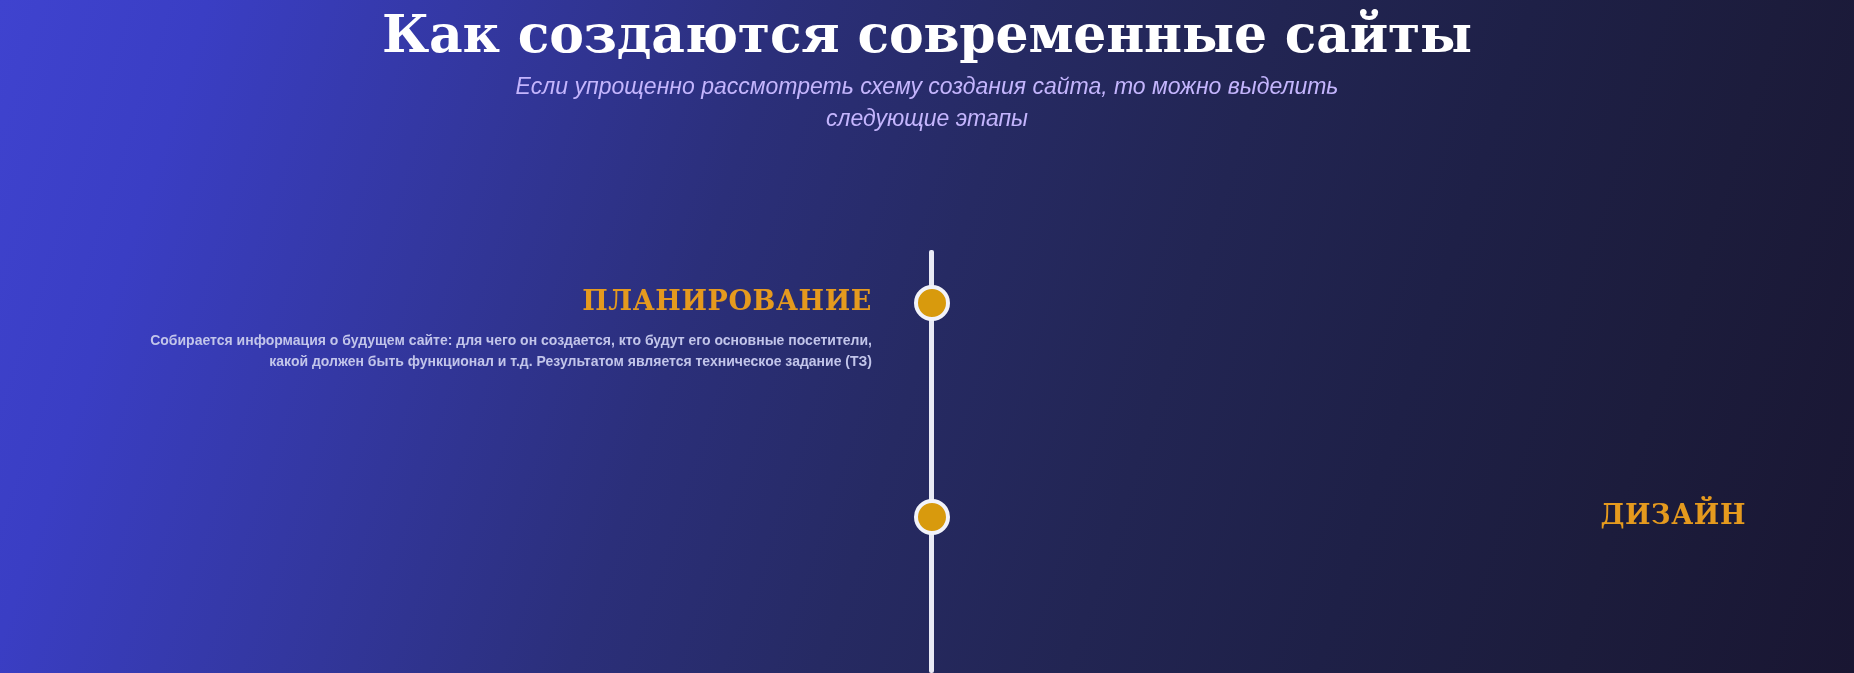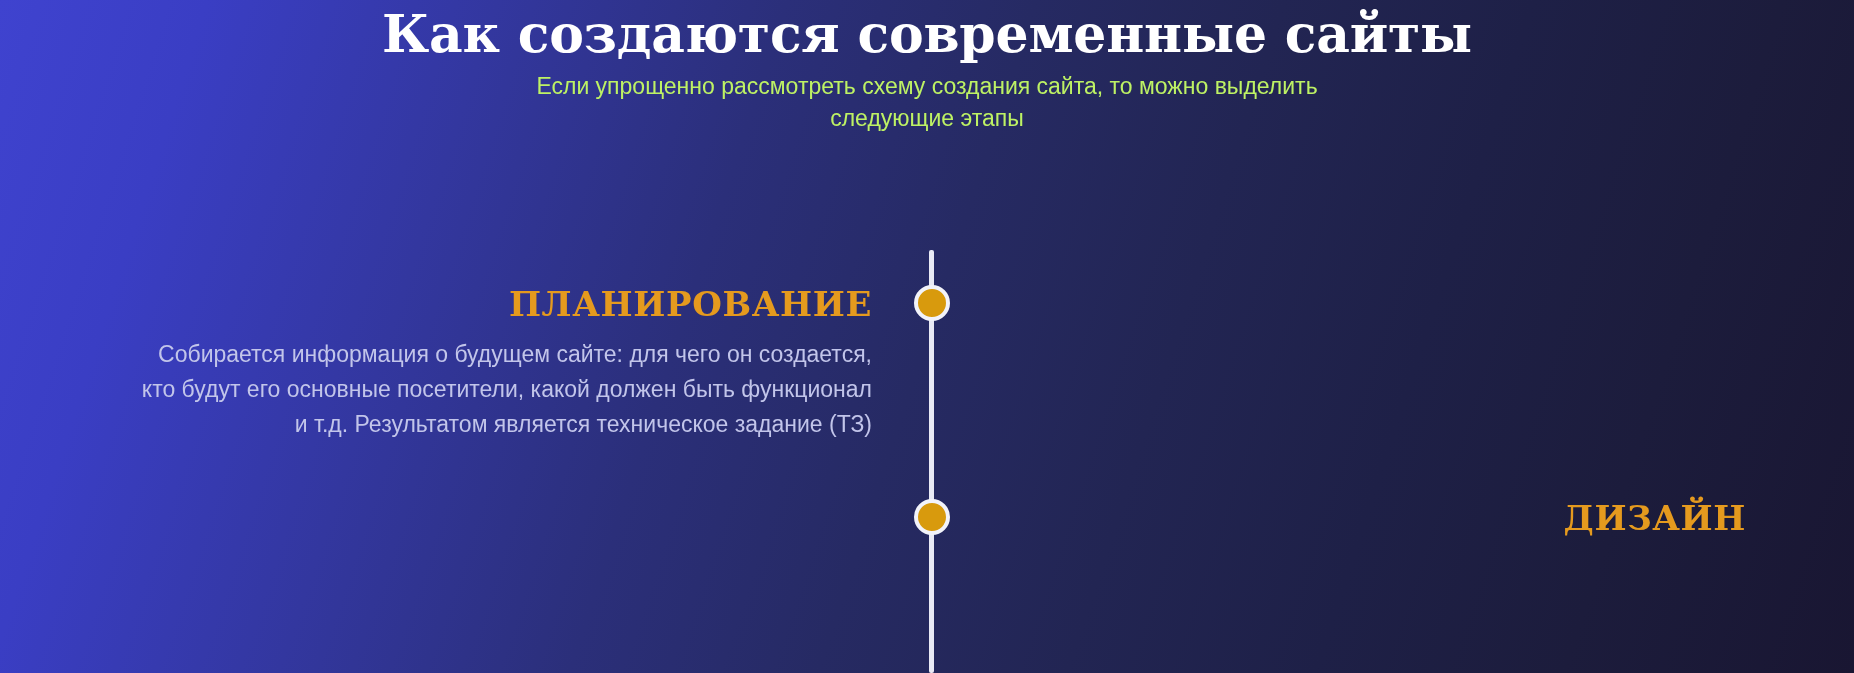--- a/index.html
+++ b/index.html
@@ -46,22 +46,23 @@
     color: #ffffff;
     letter-spacing: -0.2px;
     white-space: nowrap;
   }
 
   .page-subtitle {
     margin: 9px auto 0;
     width: 900px;
     font-size: 23px;
     line-height: 1.38;
-    color: #bef264;
+    color: #c4b5fd;
     font-weight: 400;
+    font-style: italic;
   }
 
   
   .timeline {
     position: absolute;
     left: 929px;
     top: 250px;
     width: 5px;
     height: 423px;
     background: #e9eaf5;
@@ -83,32 +84,32 @@
   .node-2 { top: 267px; margin-top: -18px; }
 
   
   .stage {
     position: absolute;
   }
 
   .stage-heading {
     font-family: "DejaVu Serif", "Liberation Serif", serif;
     font-weight: bold;
-    font-size: 34px;
+    font-size: 27px;
     letter-spacing: 0.6px;
     color: #e59a1e;
     line-height: 1.1;
   }
 
   .stage-body {
     margin-top: 14px;
-    font-size: 23px;
+    font-size: 14px;
     line-height: 1.52;
     color: #c2c5ea;
-    font-weight: 400;
+    font-weight: 700;
   }
 
   
   .stage-left {
     right: 982px;
     top: 286px;
     width: 740px;
     text-align: right;
   }
 

